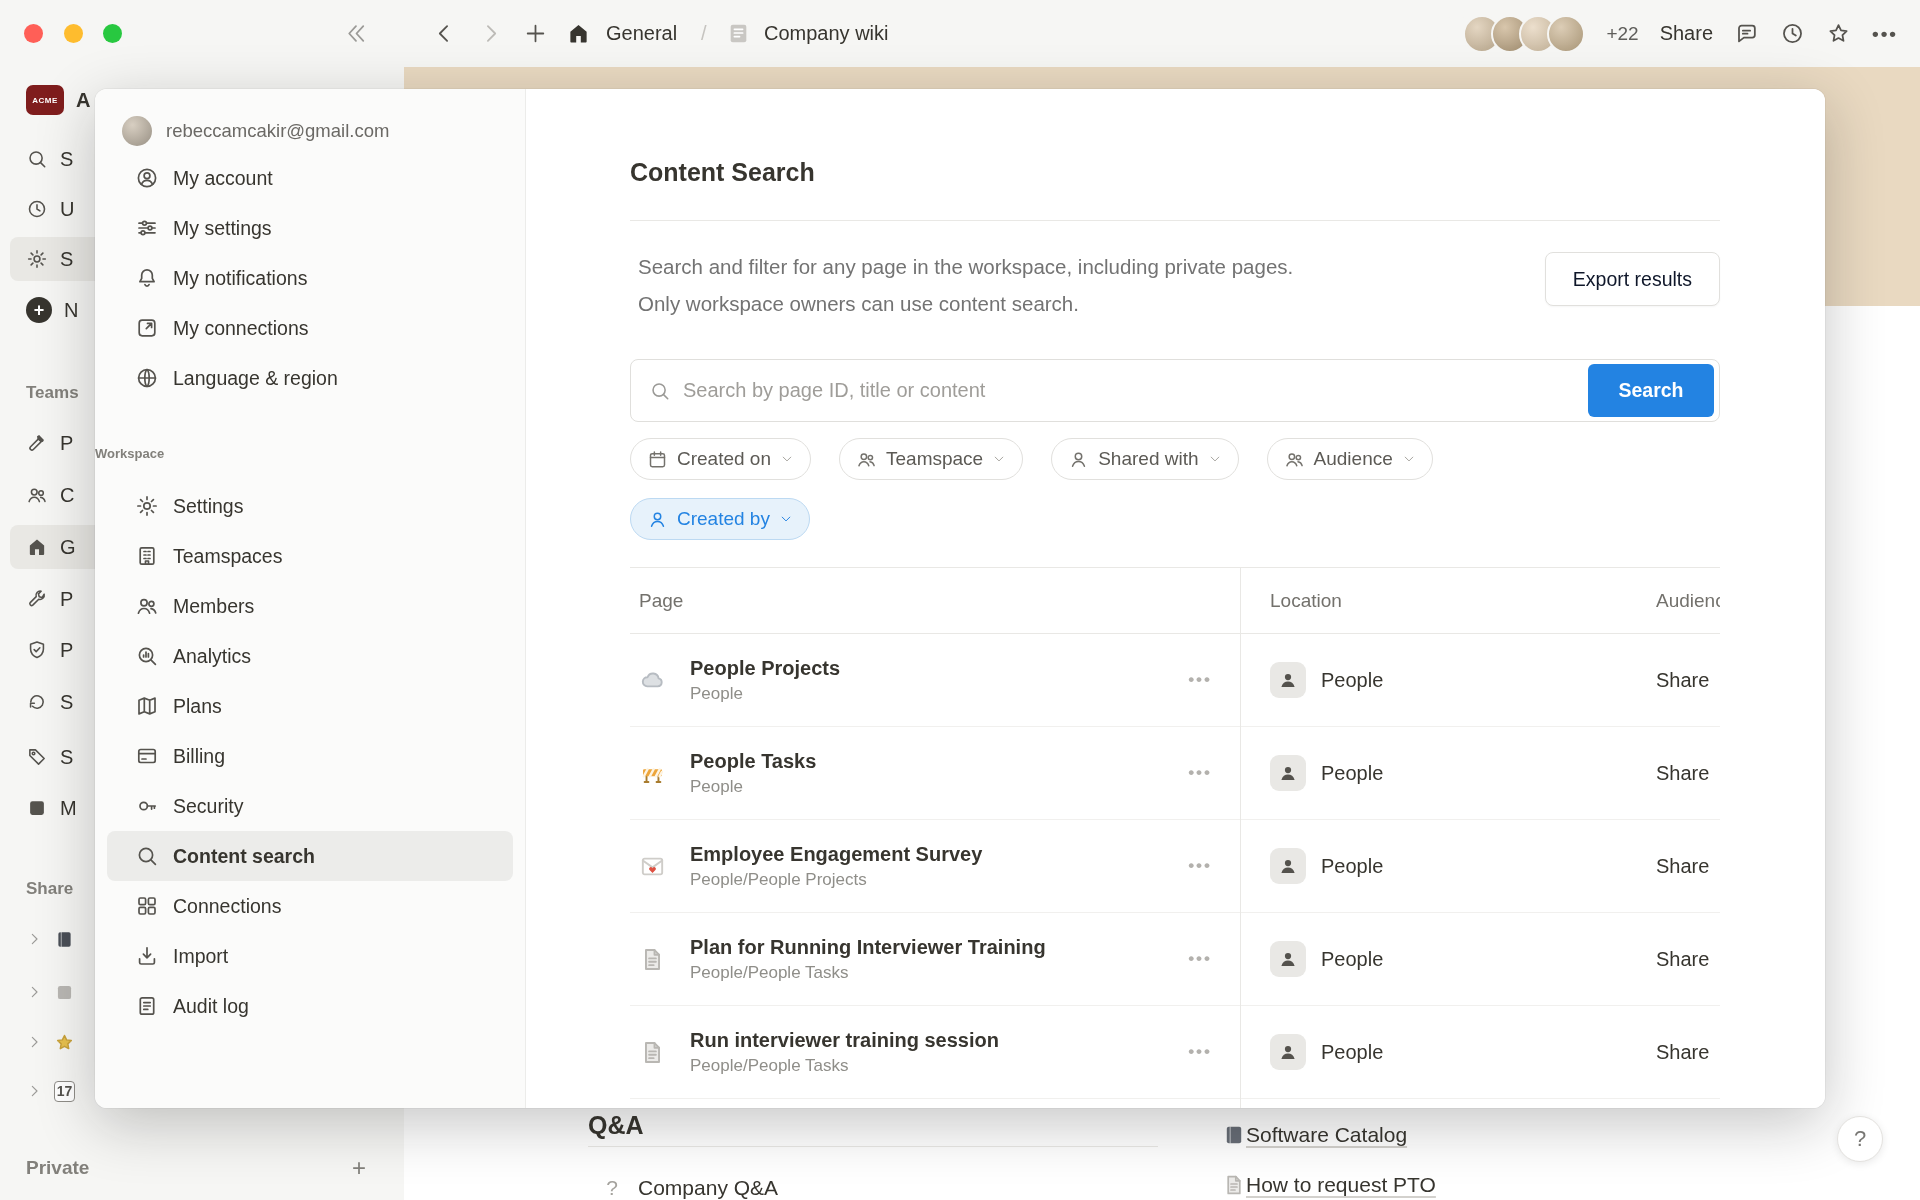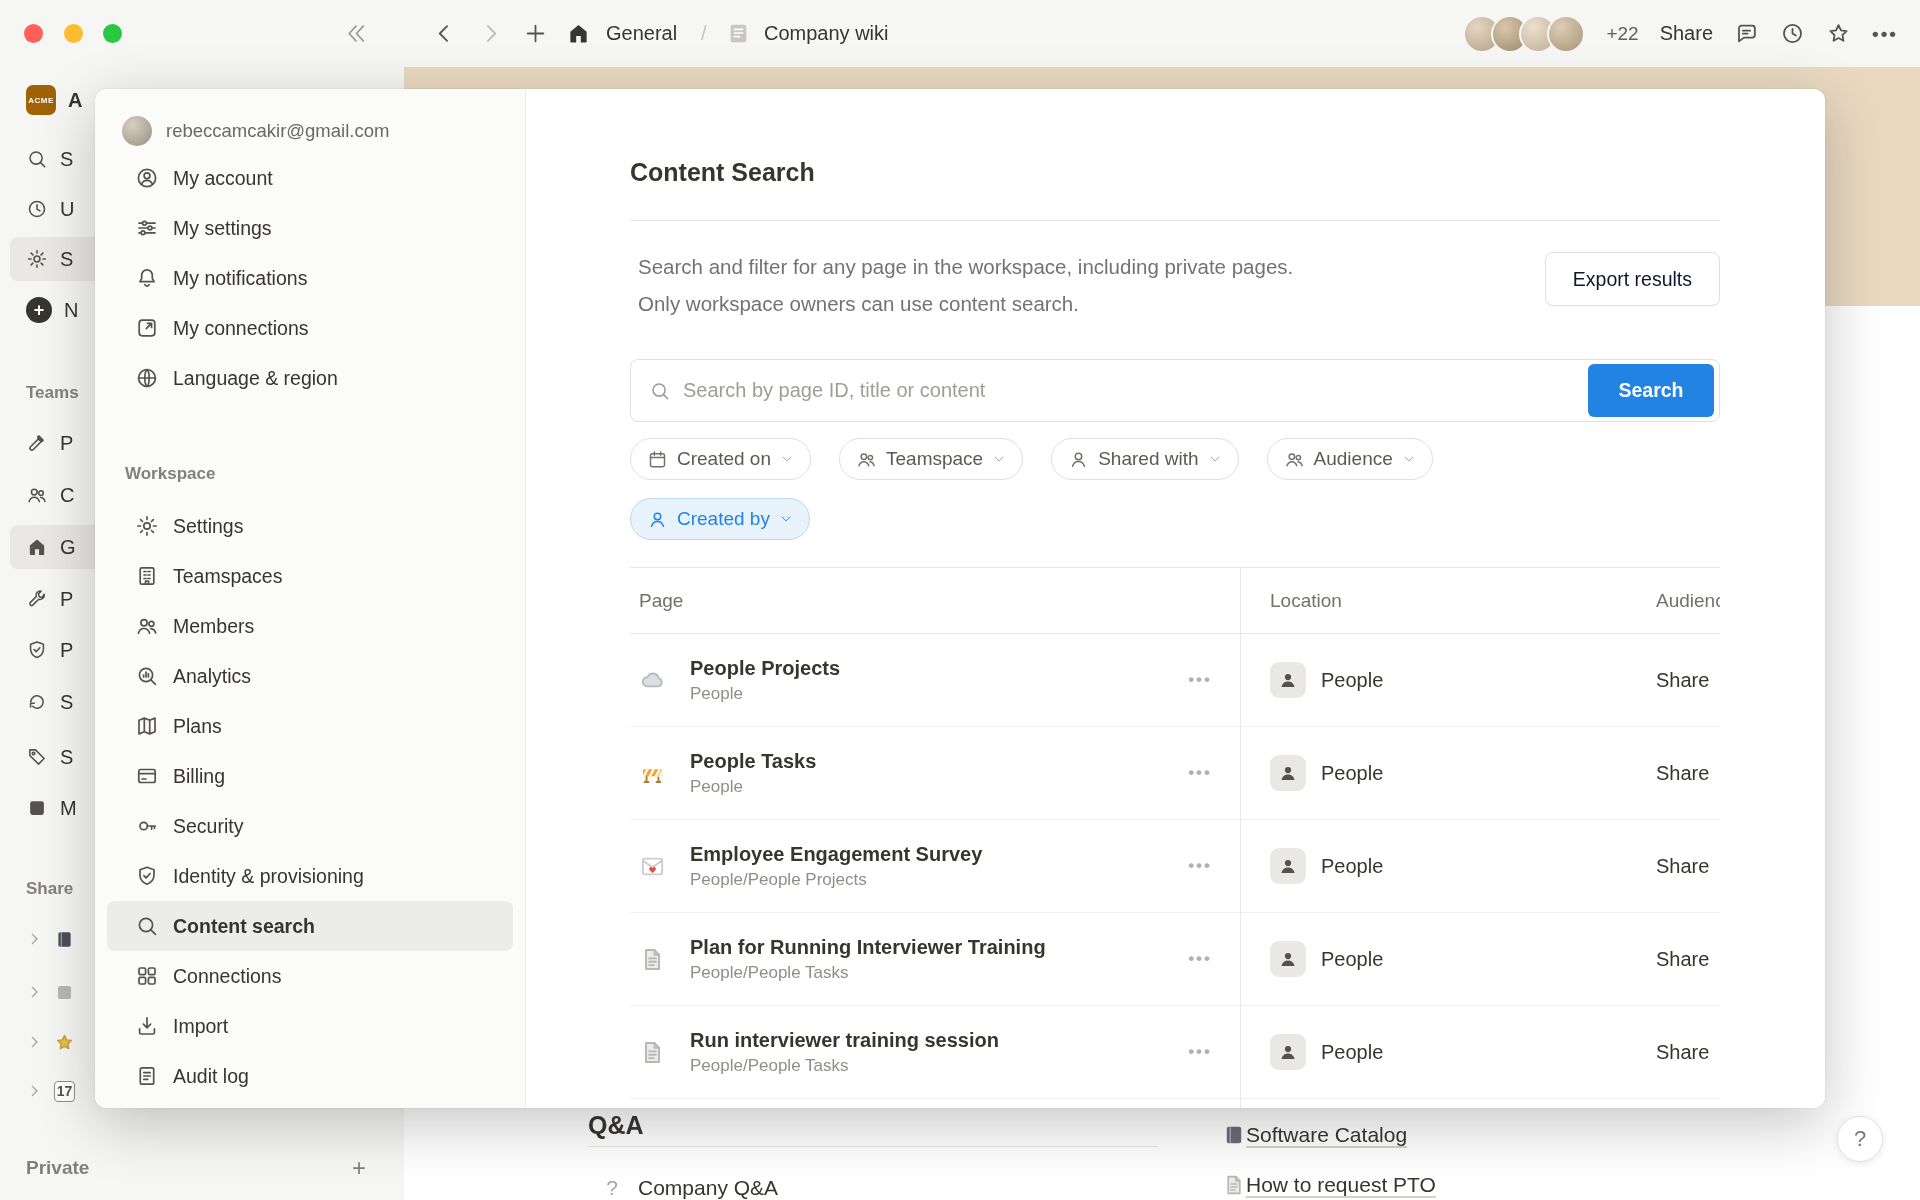--- a/index.html
+++ b/index.html
@@ -25,21 +25,21 @@
   .tbic2{width:25px;height:25px;color:#55534e}
   .dots{font-size:19px;color:#55534e;letter-spacing:2px;font-weight:700}
 
   
   .sidebar{position:absolute;left:0;top:67px;width:404px;bottom:0;background:#f6f6f4;z-index:1;overflow:hidden}
   .srow{position:absolute;left:10px;width:384px;height:44px;display:flex;align-items:center;padding-left:16px;gap:12px}
   .srow.hl{background:#e9e8e4;border-radius:8px}
   .sic{width:22px;height:22px;color:#55534e;flex:none}
   .sletter{font-size:20px;color:#37352f;font-weight:500}
   .sletter.bold{font-weight:700}
-  .ws-logo{width:30px;height:30px;border-radius:7px;background:#a16207;color:#fff;font-size:8px;font-weight:700;letter-spacing:.5px;display:flex;align-items:center;justify-content:center;flex:none}
+  .ws-logo{width:38px;height:30px;border-radius:7px;background:#7f1d1d;color:#fff;font-size:8px;font-weight:700;letter-spacing:.5px;display:flex;align-items:center;justify-content:center;flex:none}
   .plus-circle{width:26px;height:26px;border-radius:50%;background:#37352f;color:#fff;display:flex;align-items:center;justify-content:center;font-size:18px;font-weight:600;flex:none}
   .slabel{position:absolute;left:26px;height:24px;line-height:24px;font-size:17px;color:#82807b;font-weight:600}
   .chev{width:16px;height:16px;color:#9b9a97;flex:none}
   .mini-ic{width:21px;height:21px;flex:none}
   .mini-cal{width:21px;height:21px;border:1.5px solid #8f8d88;border-radius:4px;background:#fff;font-size:14px;font-weight:700;color:#55534e;display:flex;align-items:center;justify-content:center;flex:none}
   .private-row{position:absolute;left:10px;top:1079px;width:384px;height:44px;display:flex;align-items:center;padding-left:16px}
   .private-lbl{font-size:19px;color:#82807b;font-weight:600}
   .private-plus{position:absolute;right:28px;font-size:24px;color:#82807b}
 
   
@@ -61,21 +61,21 @@
   .modal{position:absolute;left:95px;top:89px;width:1730px;height:1019px;background:#fff;border-radius:12px;box-shadow:0 0 0 1px rgba(15,15,15,.04),0 16px 60px rgba(15,15,15,.24);z-index:10;display:flex;overflow:hidden}
   .snav{width:431px;flex:none;background:#fbfbfa;border-right:1px solid #ececea;padding-top:27px}
   .acct{height:30px;margin:0 0 7px 27px;display:flex;align-items:center;gap:14px}
   .acct-avatar{width:30px;height:30px;border-radius:50%;background:radial-gradient(circle at 35% 30%,#d8cfc2,#978f83);flex:none}
   .acct-email{font-size:18.5px;color:#6b6965}
   .nav-item{height:50px;margin:0 12px;border-radius:8px;display:flex;align-items:center;padding-left:28px;gap:14px;cursor:pointer}
   .nav-item.active{background:#ececea}
   .nav-item.active .nav-lbl{font-weight:700}
   .nico{width:24px;height:24px;color:#55534e;flex:none}
   .nav-lbl{font-size:19.5px;color:#37352f;font-weight:500;white-space:nowrap}
-  .nav-heading{margin:56px 0 12px;padding-left:30px;height:30px;line-height:30px;font-size:17px;font-weight:600;color:#82807b}
+  .nav-heading{margin:36px 0 12px;height:30px;line-height:30px;font-size:13px;font-weight:600;color:#82807b}
 
   .scontent{position:relative;flex:1;background:#fff}
   .cs-title{position:absolute;left:104px;top:69px;font-size:25px;font-weight:700;color:#37352f}
   .cs-div{position:absolute;left:104px;right:105px;top:131px;height:1px;background:#e9e8e5}
   .cs-desc{position:absolute;left:112px;top:160px;font-size:20.5px;line-height:36.5px;color:#737373;white-space:nowrap}
   .export-btn{position:absolute;right:105px;top:163px;height:54px;padding:12px 27px;border-radius:8px;border:1px solid #e1e0dd;background:#fff;font-size:19.5px;color:#0f172a;font-family:inherit;box-shadow:0 1px 2px rgba(0,0,0,.04);cursor:pointer}
   .searchbar{position:absolute;left:104px;right:105px;top:270px;height:63px;border:1px solid #e0dfdc;border-radius:8px;background:#fff;display:flex;align-items:center}
   .sb-ic{width:22px;height:22px;color:#9b9a97;margin-left:18px;flex:none}
   .sb-input{flex:1;border:none;outline:none;background:transparent;font-size:20px;color:#37352f;margin-left:12px;padding-right:145px;font-family:inherit}
   .sb-input::placeholder{color:#9f9d99}
@@ -489,29 +489,20 @@
       </div>
       <div class="nav-item">
         <i class="nico" data-icon="key">
             <svg viewBox="0 0 24 24" fill="none" stroke="currentColor" stroke-width="1.7" stroke-linecap="round" stroke-linejoin="round">
               <circle cx="8.7" cy="12" r="3.7"></circle>
               <path d="M12.4 12h7.8M16.6 12v3.1M19.4 12v2.2"></path>
             </svg>
           </i>
         <span class="nav-lbl">Security</span>
       </div>
-      <div class="nav-item">
-        <i class="nico" data-icon="shield">
-            <svg viewBox="0 0 24 24" fill="none" stroke="currentColor" stroke-width="1.7" stroke-linecap="round" stroke-linejoin="round">
-              <path d="M12 3.2l7 2.5v5.2c0 4.6-2.9 7.6-7 9.3-4.1-1.7-7-4.7-7-9.3V5.7z"></path>
-              <path d="M8.9 11.6l2.2 2.2 4-4.3"></path>
-            </svg>
-          </i>
-        <span class="nav-lbl">Identity &amp; provisioning</span>
-      </div>
       <div class="nav-item active">
         <i class="nico" data-icon="search">
             <svg viewBox="0 0 24 24" fill="none" stroke="currentColor" stroke-width="1.7" stroke-linecap="round" stroke-linejoin="round">
               <circle cx="11" cy="11" r="6.6"></circle>
               <path d="M15.9 15.9 20.4 20.4"></path>
             </svg>
           </i>
         <span class="nav-lbl">Content search</span>
       </div>
       <div class="nav-item">

